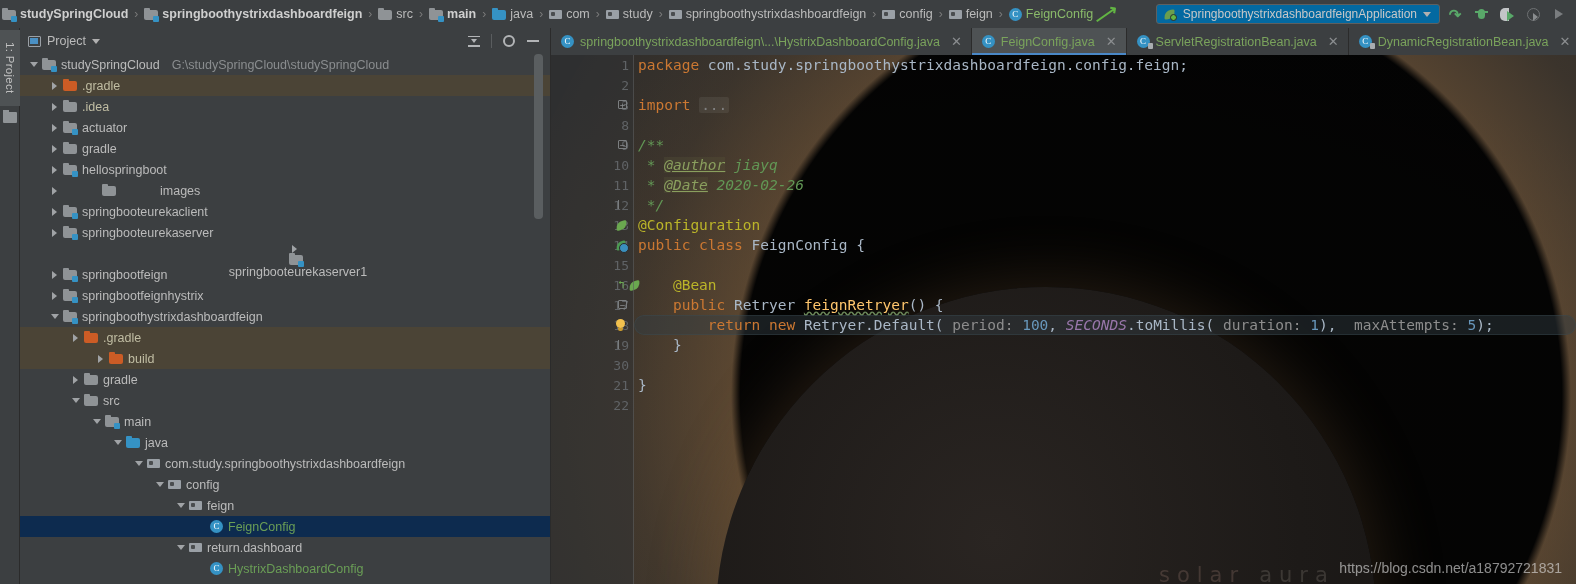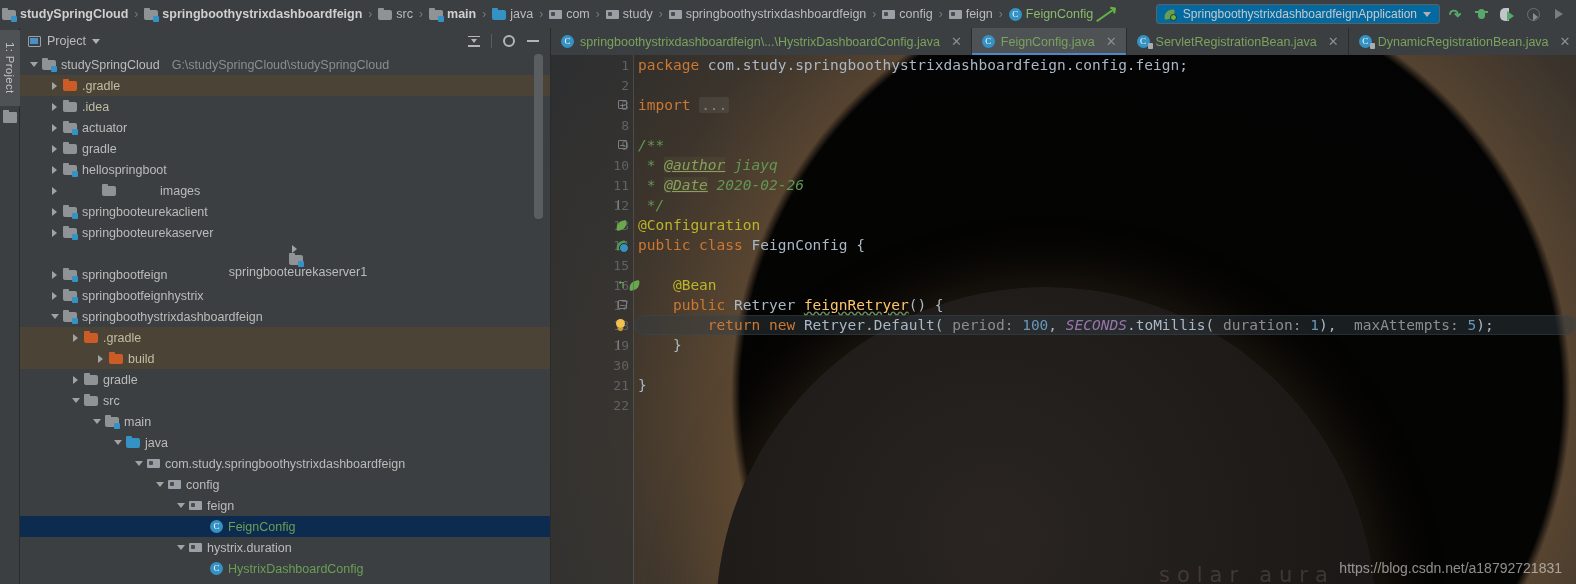--- a/index.html
+++ b/index.html
@@ -680,21 +680,21 @@
         <div class="trow selected" style="padding-left: 176px;">
           <span class="tw"></span>
           <span class="ico ico-class">C</span>
           <span class="tlabel java-class">FeignConfig</span>
         </div>
         <div class="trow" style="padding-left: 155px;">
           <span class="tw open"></span>
           <span class="ico ico-pkg">
             <i></i>
           </span>
-          <span class="tlabel">hystrix.duration</span>
+          <span class="tlabel">return.dashboard</span>
         </div>
         <div class="trow" style="padding-left: 176px;">
           <span class="tw"></span>
           <span class="ico ico-class">C</span>
           <span class="tlabel java-class">HystrixDashboardConfig</span>
         </div>
       </div>
   </div>
 
   <div class="editor-area">

